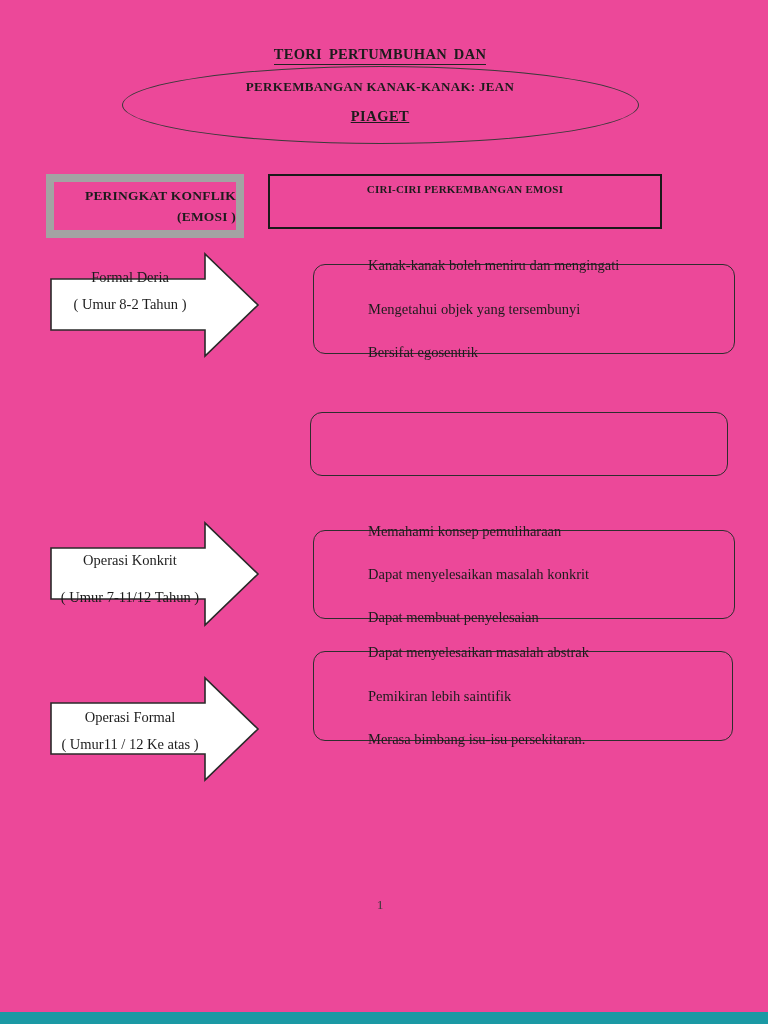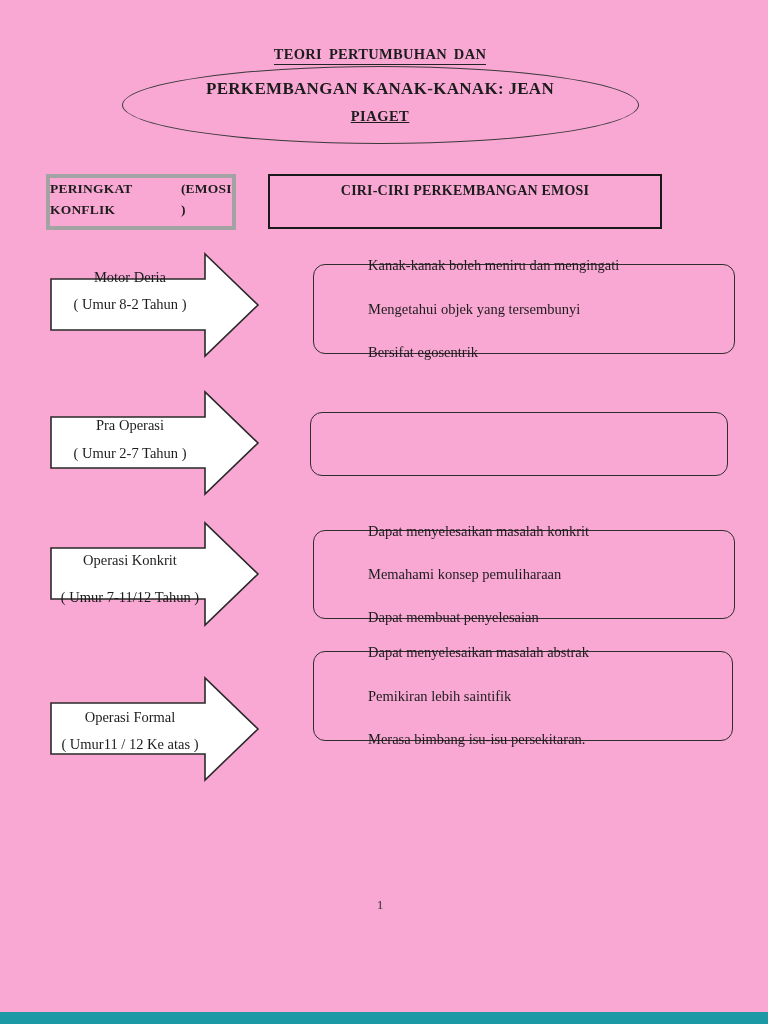--- a/index.html
+++ b/index.html
@@ -4,35 +4,35 @@
 <style>
   html,body{margin:0;padding:0;background:#fff;}
   .page{
     position:relative;width:768px;height:1024px;background:#ffffff;overflow:hidden;
     font-family:"Liberation Serif","DejaVu Serif",serif;color:#1c1c1c;
   }
   
   .title-wrap{position:absolute;left:0;top:0;width:760px;text-align:center;}
   .title-line1{position:absolute;left:0;top:46px;width:100%;font-size:14.5px;font-weight:bold;word-spacing:3px;letter-spacing:.3px;}
   .title-line1 span{display:inline-block;border-bottom:1.5px solid #222;padding-bottom:1px;}
-  .title-line2{position:absolute;left:0;top:79px;width:100%;font-size:17px;font-weight:bold;letter-spacing:.3px;}
+  .title-line2{position:absolute;left:0;top:79px;width:100%;font-size:13px;font-weight:bold;letter-spacing:.3px;}
   .title-line3{position:absolute;left:0;top:108px;width:100%;font-size:14.5px;font-weight:bold;letter-spacing:.5px;text-decoration:underline;}
   .ellipse{
     position:absolute;left:122px;top:66px;width:515px;height:76px;
     border:1.6px solid #3a3a3a;border-radius:50%;background:transparent;
   }
   
   .hdr-left{
     position:absolute;left:46px;top:174px;width:182px;height:48px;
-    border:4px solid #a3a3a3;text-align:left;font-weight:bold;font-size:13.5px;
-    display:flex;flex-direction:row;justify-content:center;line-height:21px;letter-spacing:.2px;
+    border:8px solid #a3a3a3;text-align:right;font-weight:bold;font-size:13.5px;
+    display:flex;flex-direction:column;justify-content:center;line-height:21px;letter-spacing:.2px;
   }
   .hdr-right{
     position:absolute;left:268px;top:174px;width:394px;height:55px;
-    border:2px solid #1a1a1a;text-align:center;font-weight:bold;font-size:14px;
+    border:2px solid #1a1a1a;text-align:center;font-weight:bold;font-size:11px;
     padding-top:7px;box-sizing:border-box;letter-spacing:.2px;
   }
   
   .arrow{position:absolute;left:50px;width:210px;height:106px;}
   .arrow svg{position:absolute;left:0;top:0;}
   .stage-name,.stage-age{
     position:absolute;left:0;width:160px;text-align:center;font-size:14.5px;white-space:nowrap;
   }
   
   .tbox{position:absolute;border:1.6px solid #2e2e2e;border-radius:12px;background:transparent;}
@@ -40,74 +40,67 @@
   .traits.overlap{top:-9px;bottom:-8px;}
   .traits.inside{top:7px;bottom:7px;}
   .trait{font-size:14.5px;white-space:nowrap;line-height:18px;background:transparent;}
   
   .page-number{position:absolute;left:0;top:897px;width:760px;text-align:center;font-size:13.5px;color:#3a3a3a;}
   .footer-bar{position:absolute;left:0;bottom:0;width:100%;height:12px;}
 </style>
 </head>
 <body>
 
-<div class="page" style="color: rgb(28, 28, 28); background: #f9a8d4;">
+<div class="page" style="color: rgb(28, 28, 28); background: #ec4899;">
 
   <div class="ellipse"></div>
 
   <div class="title-wrap">
     <div class="title-line1"><span>TEORI PERTUMBUHAN DAN</span></div>
     <div class="title-line2">PERKEMBANGAN KANAK-KANAK: JEAN</div>
     <div class="title-line3">PIAGET</div>
   </div>
 
   <div class="hdr-left">
     <div>PERINGKAT KONFLIK</div>
     <div>(EMOSI )</div>
   </div>
   <div class="hdr-right">CIRI-CIRI PERKEMBANGAN EMOSI</div>
 
   <div class="arrow" style="top:252px">
     <svg width="210" height="106" viewBox="0 0 210 106">
       <polygon points="1,27 155,27 155,2 208,53 155,104 155,78 1,78" fill="#ffffff" stroke="#2a2a2a" stroke-width="1.6"></polygon>
     </svg>
-    <div class="stage-name" style="top:17px">Motor Deria</div>
+    <div class="stage-name" style="top:17px">Formal Deria</div>
     <div class="stage-age" style="top:44px">( Umur 8-2 Tahun )</div>
   </div>
   <div class="tbox" style="left:313px;top:264px;width:420px;height:88px">
     <div class="traits overlap">
       <div class="trait">Kanak-kanak boleh meniru dan mengingati</div>
       <div class="trait">Mengetahui objek yang tersembunyi</div>
       <div class="trait">Bersifat egosentrik</div>
     </div>
   </div>
 
-  <div class="arrow" style="top:390px">
-    <svg width="210" height="106" viewBox="0 0 210 106">
-      <polygon points="1,27 155,27 155,2 208,53 155,104 155,78 1,78" fill="#ffffff" stroke="#2a2a2a" stroke-width="1.6"></polygon>
-    </svg>
-    <div class="stage-name" style="top:27px">Pra Operasi</div>
-    <div class="stage-age" style="top:55px">( Umur 2-7 Tahun )</div>
-  </div>
   <div class="tbox" style="left:310px;top:412px;width:416px;height:62px">
     <div class="traits inside">
     </div>
   </div>
 
   <div class="arrow" style="top:521px">
     <svg width="210" height="106" viewBox="0 0 210 106">
       <polygon points="1,27 155,27 155,2 208,53 155,104 155,78 1,78" fill="#ffffff" stroke="#2a2a2a" stroke-width="1.6"></polygon>
     </svg>
     <div class="stage-name" style="top:31px">Operasi Konkrit</div>
     <div class="stage-age" style="top:68px">( Umur 7-11/12 Tahun )</div>
   </div>
   <div class="tbox" style="left:313px;top:530px;width:420px;height:87px">
     <div class="traits overlap">
+      <div class="trait">Memahami konsep pemuliharaan</div>
       <div class="trait">Dapat menyelesaikan masalah konkrit</div>
-      <div class="trait">Memahami konsep pemuliharaan</div>
       <div class="trait">Dapat membuat penyelesaian</div>
     </div>
   </div>
 
   <div class="arrow" style="top:676px">
     <svg width="210" height="106" viewBox="0 0 210 106">
       <polygon points="1,27 155,27 155,2 208,53 155,104 155,78 1,78" fill="#ffffff" stroke="#2a2a2a" stroke-width="1.6"></polygon>
     </svg>
     <div class="stage-name" style="top:33px">Operasi Formal</div>
     <div class="stage-age" style="top:60px">( Umur11 / 12 Ke atas )</div>

